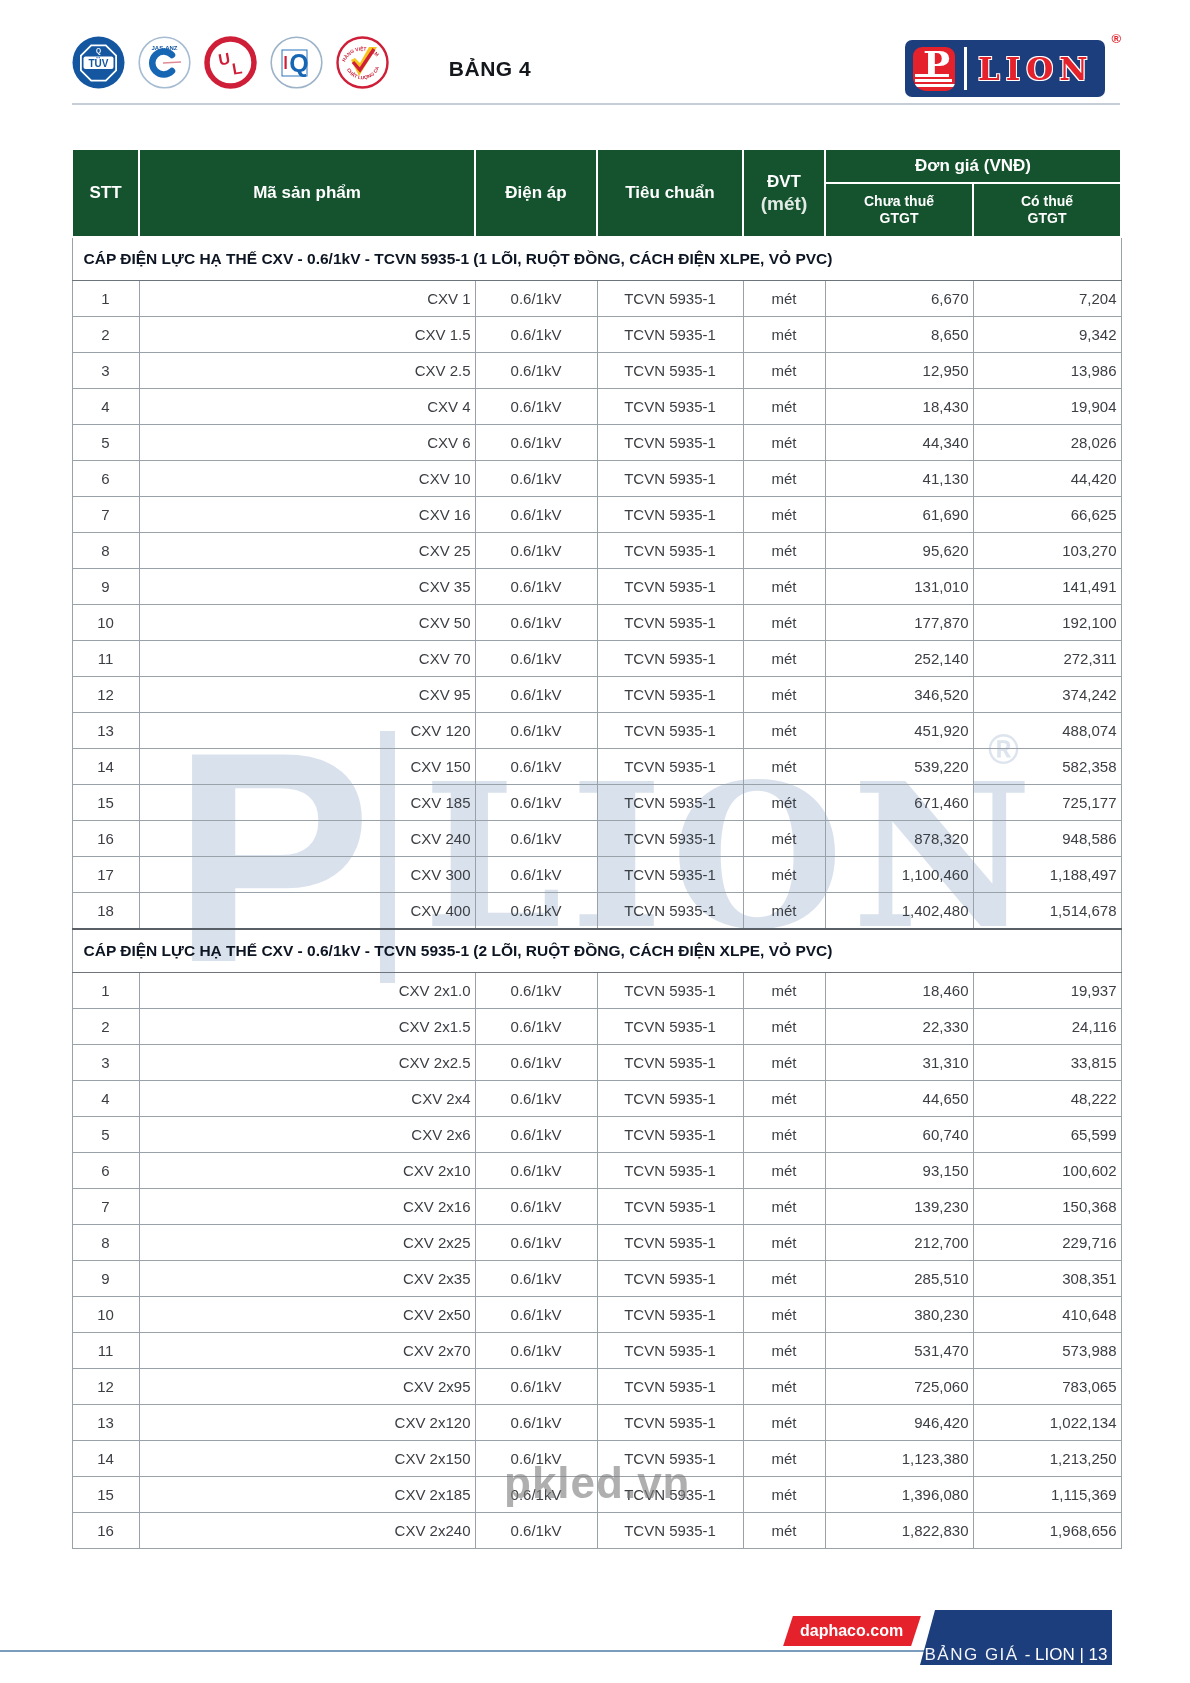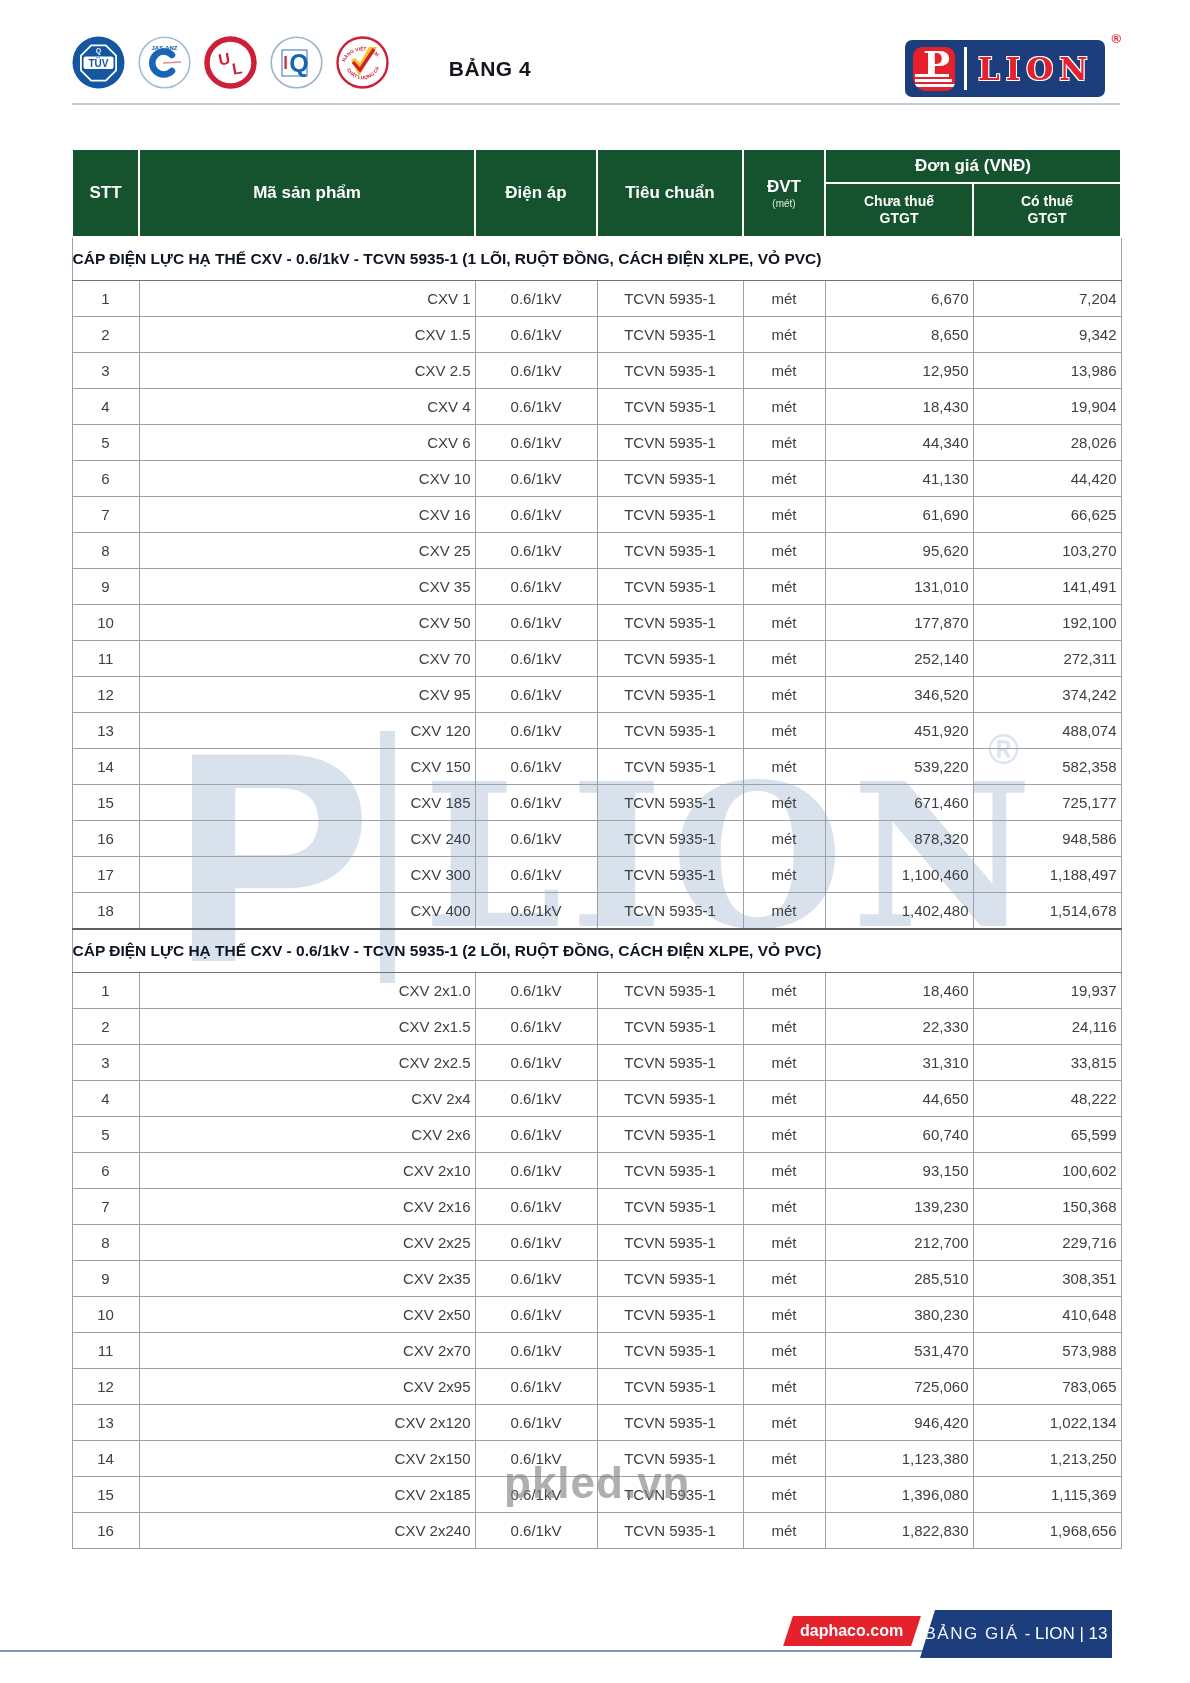--- a/index.html
+++ b/index.html
@@ -55,45 +55,45 @@
   table.price-table {
     position:absolute; left:71px; top:148px; width:1049px; z-index:1;
     border-collapse:collapse; table-layout:fixed; background:transparent;
   }
   thead th {
     background:#14532d; color:#ffffff; border:2.5px solid #ffffff;
     font-size:17px; font-weight:bold; padding:0; text-align:center; vertical-align:middle;
   }
   thead tr.h-top { height:34px; }
   thead tr.h-sub { height:54px; }
-  thead th .unit-note { display:block; font-weight:normal; font-size:10px; opacity:.88; margin-top:1px; }
+  thead th .unit-note { display:block; font-weight:bold; font-size:19px; opacity:.88; margin-top:1px; }
   thead th .sub-l { display:block; font-size:14px; line-height:1.25; }
 
   tbody td { border:1px solid #99a1a9; background:transparent; }
   tr.section-row td {
     height:38px; font-weight:bold; color:#0d1523; font-size:15.5px;
-    padding:2px 4px 2px 0; border-top:2px solid #585f67; border-bottom:1.5px solid #6d747c;
+    padding:2px 4px 2px 11px; border-top:2px solid #585f67; border-bottom:1.5px solid #6d747c;
   }
   tr.data-row td { height:35px; font-size:15px; color:#3b3e43; padding:0 4px; }
   td.c-stt  { text-align:center; }
   td.c-prod { text-align:right; padding-left:22px; }
   td.c-volt, td.c-std, td.c-unit { text-align:center; }
   td.c-p1, td.c-p2 { text-align:right; padding-right:21px; }
 
   
   .footer-line { position:absolute; left:0; top:1650px; width:1112px; height:2px; background:#7b9cbd; z-index:2; }
   .footer-red {
     position:absolute; left:788px; top:1616px; width:128px; height:30px; background:#e5212b;
     transform:skewX(-18deg); display:flex; align-items:center; justify-content:center; z-index:4;
   }
   .footer-red span { transform:skewX(18deg); color:#fff; font-weight:bold; font-size:16px; }
   .footer-blue {
-    position:absolute; left:920px; top:1610px; width:192px; height:48px; background:#1d3e7c;
+    position:absolute; left:920px; top:1610px; width:192px; height:55px; background:#1d3e7c;
     clip-path:polygon(15px 0, 100% 0, 100% 100%, 0 100%); z-index:4;
-    display:flex; align-items:center; justify-content:center; gap:6px; color:#fff;
+    display:flex; align-items:flex-end; justify-content:center; gap:6px; color:#fff;
   }
   .footer-blue .light { font-size:17px; font-weight:normal; letter-spacing:1.5px; opacity:.95; }
   .footer-blue .bold  { font-size:17px; font-weight:normal; }
 </style>
 </head>
 <body>
 
 <div class="cert-badges">
 
   <svg width="53" height="53" viewBox="0 0 53 53">

